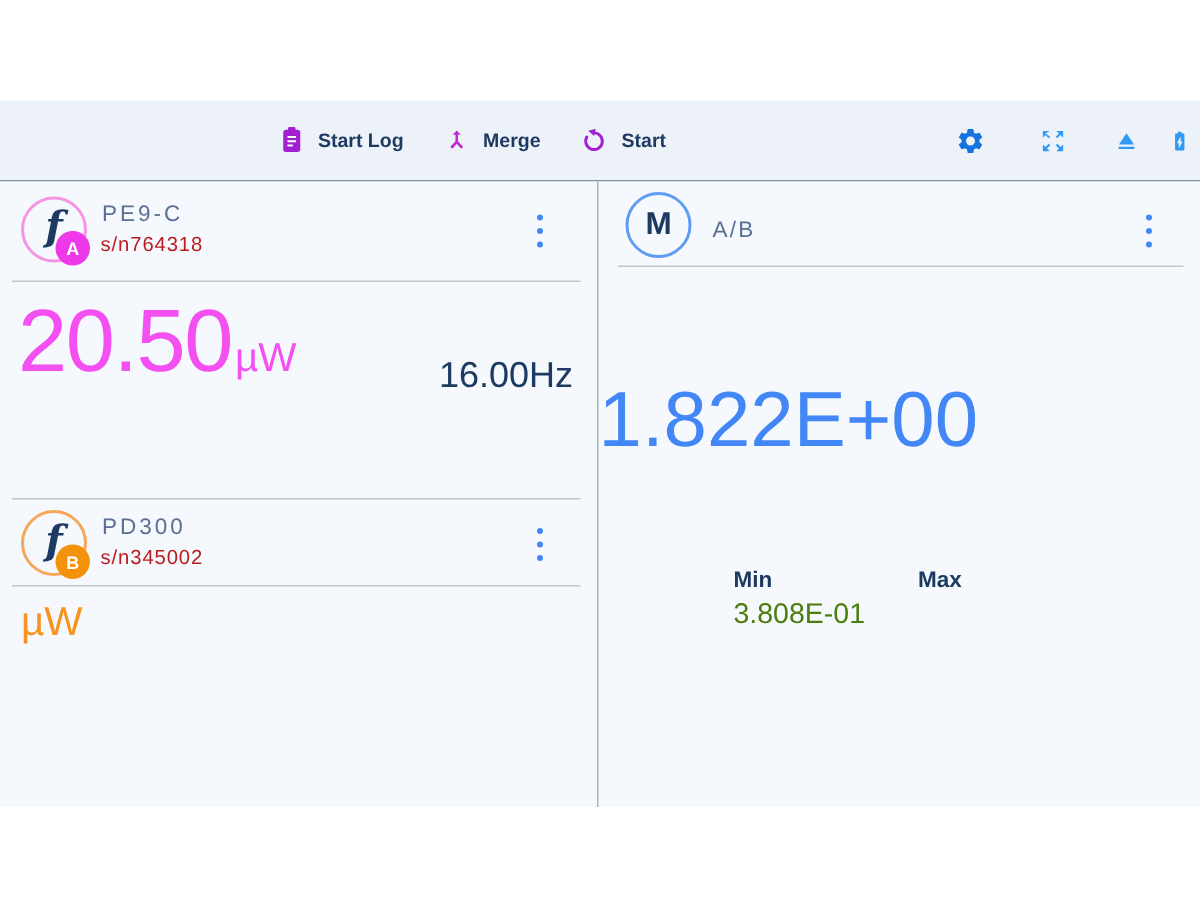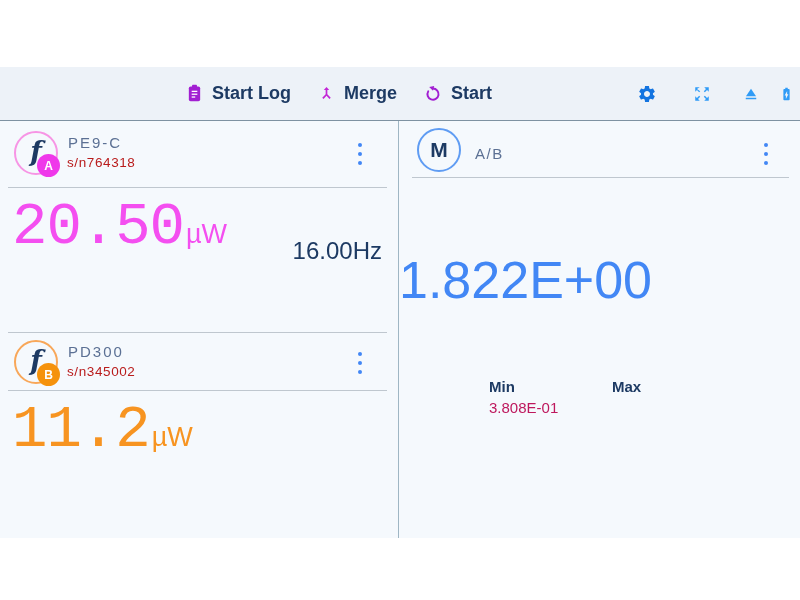--- a/index.html
+++ b/index.html
@@ -7,21 +7,21 @@
     font-family:"Liberation Sans", sans-serif; }
 
   .app { position:absolute; left:0; top:67px; width:800px; height:471px; }
 
   
   .toolbar { position:relative; height:54px; background:#edf2f8;
     border-bottom:1px solid #7e92a2; }
   .toolbar-left { position:absolute; left:186px; top:0; height:53px;
     display:flex; align-items:center; gap:27px; }
   .tb-btn { display:flex; align-items:center; gap:9px; cursor:pointer;
-    color:#1d3a63; font-size:18px; font-weight:700; white-space:nowrap; }
+    color:#1d3a63; font-size:13px; font-weight:700; white-space:nowrap; }
   .toolbar-right { position:absolute; right:6px; top:0; height:53px;
     display:flex; align-items:center; }
   .tb-icon { display:flex; align-items:center; cursor:pointer; }
 
   
   .content { position:relative; height:417px; background:#f5f9fd; display:flex; }
   .panel-left { position:relative; width:399px; height:100%;
     border-right:1px solid #9fb6c4; }
   .panel-right { position:relative; flex:1; height:100%; }
 
@@ -41,31 +41,31 @@
   .ch-serial { position:absolute; font-size:13.5px; letter-spacing:0.6px;
     color:#b91c1c; font-weight:500; }
   .dots { position:absolute; width:24px; height:26px; display:flex;
     flex-direction:column; align-items:center; justify-content:space-between;
     cursor:pointer; padding:2px 0; }
   .dots span { width:4px; height:4px; border-radius:50%; background:#4287f5; }
 
   
   .big-value { position:absolute; display:flex; align-items:baseline;
     line-height:1; white-space:nowrap; }
-  .big-value .num { font-size:59px; font-weight:400; letter-spacing:-1px;font-family:Liberation Mono, monospace; }
+  .big-value .num { font-size:59px; font-weight:400; letter-spacing:-1px; }
   .big-value .unit { font-size:27px; margin-left:2px; font-weight:400; }
   .value-a { color:#f44ff0; }
   .value-b { color:#f79421; }
   .freq { position:absolute; font-size:24px; color:#1d3a63; font-weight:500; }
 
   .math-value { position:absolute; width:100%; text-align:left;
     font-size:52px; color:#4287f5; font-weight:400; line-height:1; }
   .mm-col { position:absolute; }
   .mm-label { font-size:15px; color:#1d3a63; font-weight:600; margin-bottom:4px; }
-  .mm-value { font-size:15px; color:#be185d; font-weight:500; }
+  .mm-value { font-size:19px; color:#4d7c0f; font-weight:500; }
 </style>
 </head>
 <body>
 
 <div class="app">
 
   <div class="toolbar">
     <div class="toolbar-left">
 
       <div class="tb-btn">
@@ -159,21 +159,20 @@
       <div class="ch-name" style="left:68px; top:222px">PD300</div>
       <div class="ch-serial" style="left:67px; top:243px">s/n345002</div>
       <div class="dots" style="left:348px; top:229px">
           <span></span>
           <span></span>
           <span></span>
         </div>
       <div class="divider" style="left:8px; top:269px; width:379px;"></div>
 
       <div class="big-value value-b" style="left:12px; top:280px;">
-        <span class="num">11.2</span>
         <span class="unit">µW</span>
       </div>
     </div>
 
     <div class="panel-right">
 
       <div class="avatar" style="left:18px; top:7px; border-color:#5f9cf3;">
         <span class="mglyph">M</span>
       </div>
       <div class="ch-name" style="left:76px; top:24px; letter-spacing:1.5px">A/B</div>

